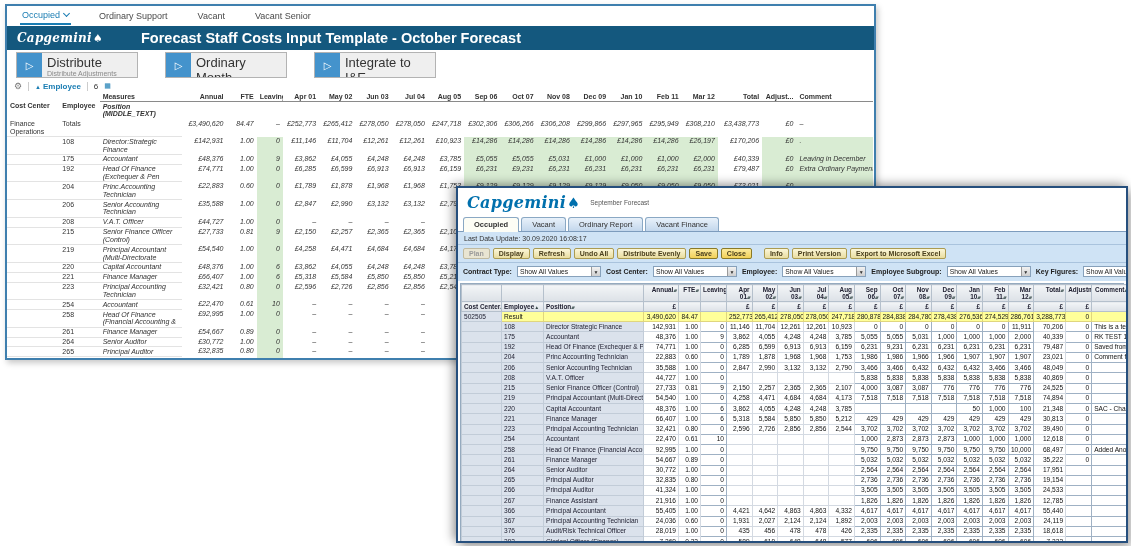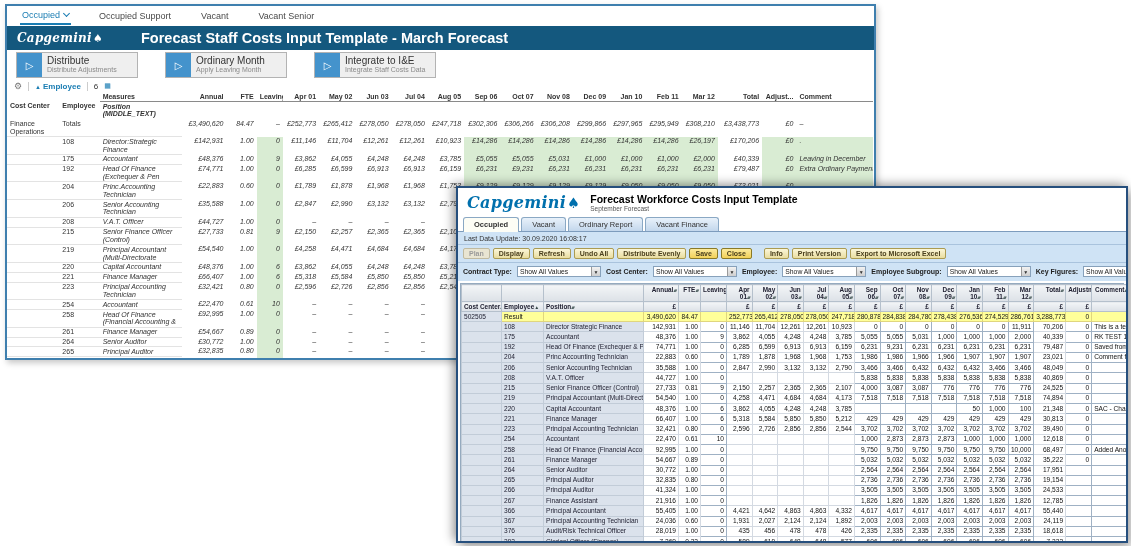--- a/index.html
+++ b/index.html
@@ -18,21 +18,21 @@
   .bw-header { height:24px; background:#14587e; display:flex; align-items:center; padding-left:10px; gap:38px; }
   .cap-logo { font-family:"DejaVu Serif", serif; font-style:italic; font-weight:bold; letter-spacing:.3px; }
   .cap-logo .spade { font-style:normal; font-size:90%; margin-left:1px; }
   .bw-logo { color:#fff; font-size:12px; }
   .bw-title { color:#fff; font-size:14.5px; font-weight:bold; }
   .action-row { height:30px; background:#fff; display:flex; gap:27px; padding:2px 0 2px 9px; }
   .action-btn { width:122px; display:flex; background:#efefef; border:1px solid #b3b3b3; cursor:pointer; }
   .action-btn .play { width:25px; background:#4493cc; color:#fff; display:flex; align-items:center;
     justify-content:center; font-size:10px; flex:none; }
   .action-btn .atext { padding:2px 5px; overflow:hidden; }
-  .action-btn .atitle { font-size:10px; color:#333; }
+  .action-btn .atitle { font-size:13px; color:#333; }
   .action-btn .asub { font-size:7px; color:#8a8a8a; white-space:nowrap; }
   .bw-toolbar { height:12px; display:flex; align-items:center; gap:6px; padding-left:7px; font-size:8px; }
   .gear { color:#777; font-size:9px; line-height:1; cursor:pointer; }
   .tb-sep { width:1px; height:9px; background:#ccc; }
   .emp-link { color:#1a7db3; font-weight:bold; font-size:8px; cursor:pointer; }
   .emp-tri { color:#1a7db3; font-size:6px; margin-right:2px; }
   .badge6 { color:#333; font-size:8px; }
   .badge-ic { color:#1a7db3; font-size:7px; }
 
   table.btable { border-collapse:collapse; table-layout:fixed; width:866px; font-size:7px; color:#333; }
@@ -94,27 +94,27 @@
   .sort { font-size:4.6px; color:#566; letter-spacing:-1px; }
   .asc { font-size:5px; color:#344; }
   .fw-fill { flex:1; background:#cfe3f5; margin:0 2px 2px; }
 </style>
 </head>
 <body>
 
 <div class="back-window">
   <div class="btab-bar">
       <div class="btab active">Occupied<span class="caret"></span></div>
-      <div class="btab">Occupied Support</div>
+      <div class="btab">Ordinary Support</div>
       <div class="btab">Vacant</div>
       <div class="btab">Vacant Senior</div>
     </div>
   <div class="bw-header">
     <span class="cap-logo bw-logo"><span>Capgemini</span><span class="spade">♠</span></span>
-    <span class="bw-title">Forecast Staff Costs Input Template - March Forecast</span>
+    <span class="bw-title">Forecast Staff Costs Input Template - October Forecast</span>
   </div>
   <div class="action-row">
       <div class="action-btn">
         <span class="play">▷</span>
         <div class="atext">
           <div class="atitle">Distribute</div>
           <div class="asub">Distribute Adjustments</div>
         </div>
       </div>
       <div class="action-btn">
@@ -628,21 +628,20 @@
           <td class="cmt"></td>
         </tr>
       </tbody>
     </table>
 </div>
 
 <div class="front-window">
   <div class="fw-header">
     <span class="cap-logo fw-logo"><span>Capgemini</span><span class="spade">♠</span></span>
     <span>
-      <div class="fw-title">Forecast Workforce Costs Input Template</div>
       <div class="fw-sub">September Forecast</div>
     </span>
   </div>
   <div class="fw-tabs">
       <div class="ftab active">Occupied</div>
       <div class="ftab">Vacant</div>
       <div class="ftab">Ordinary Report</div>
       <div class="ftab">Vacant Finance</div>
     </div>
   <div class="fw-panel">

